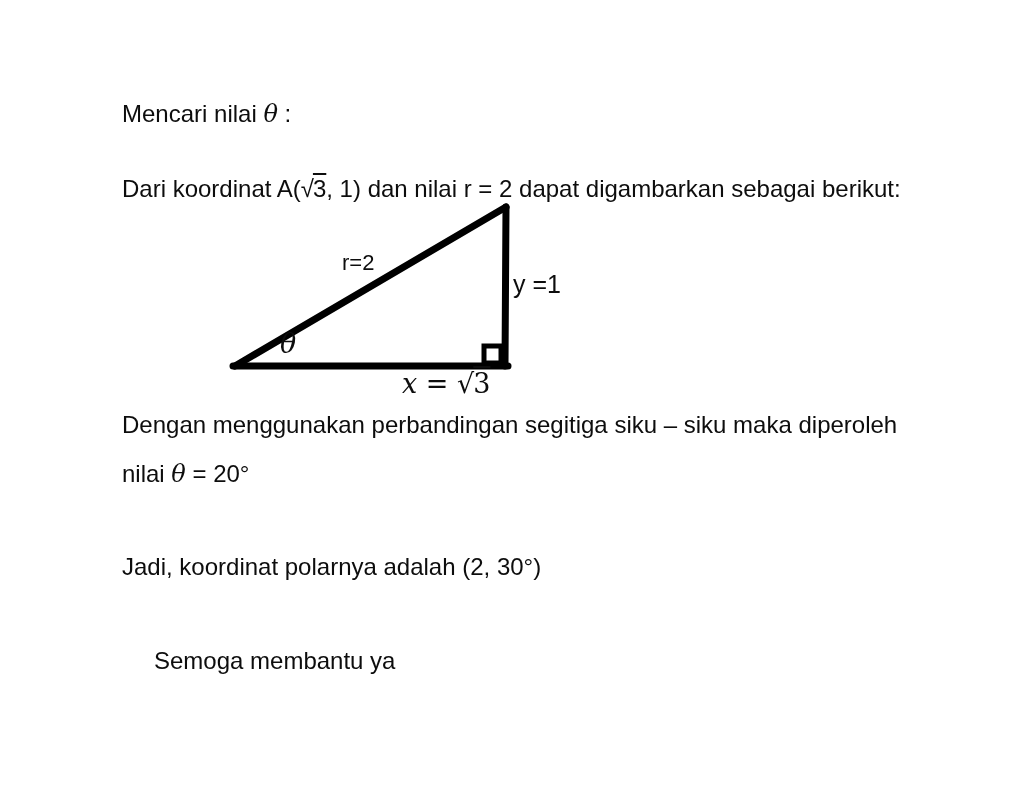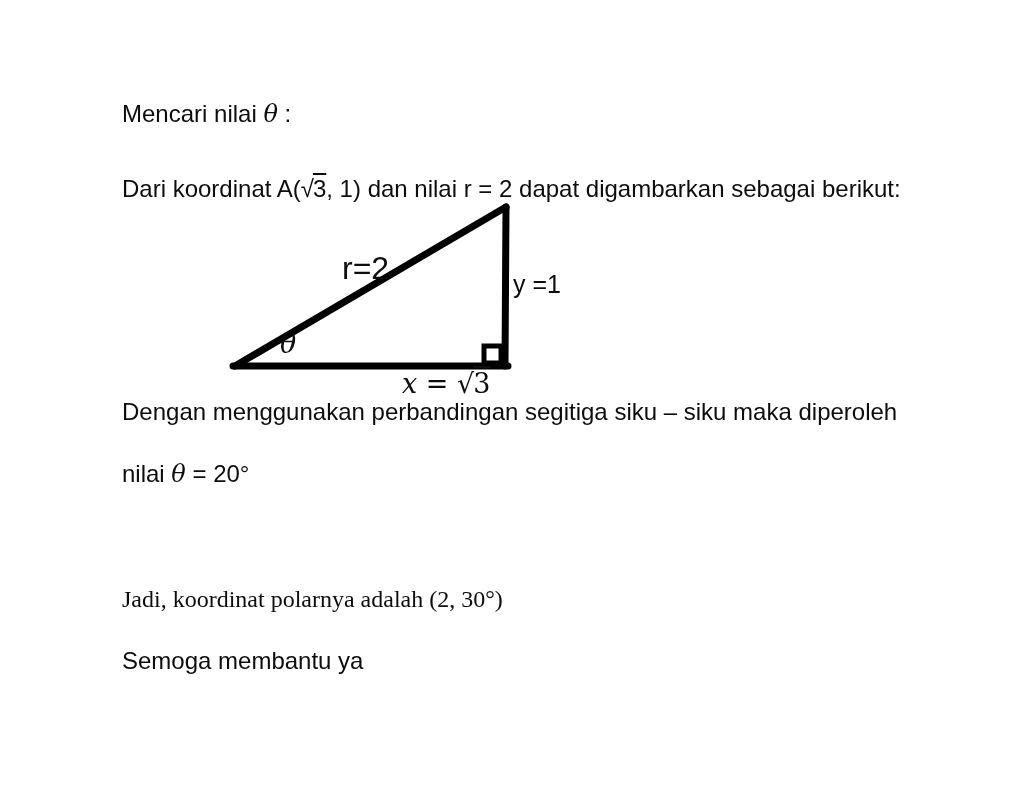--- a/index.html
+++ b/index.html
@@ -25,38 +25,38 @@
   }
   .theta {
     font-family: "DejaVu Serif", serif;
     font-style: italic;
   }
   .radical-sign { letter-spacing: -1px; }
   .radicand { text-decoration: overline; }
   
   .l-heading   { top: 99px; }
   .l-intro     { top: 174px; }
-  .l-expl1     { top: 397px; }
+  .l-expl1     { top: 410px; }
   .l-expl2     { top: 459px; }
-  .l-concl     { top: 584px; font-family: Liberation Serif, serif; }
-  .l-closing   { top: 646px; }
+  .l-concl     { top: 552px; }
+  .l-closing   { top: 646px; margin-left: 32px; }
 
   
   .diagram {
     position: absolute;
     left: 220px; top: 198px;
     width: 380px; height: 220px;
   }
   .diagram svg { position: absolute; left: 0; top: 0; }
   .dlabel {
     position: absolute;
     white-space: nowrap;
     color: #0d0d0d;
   }
-  .dl-hyp   { left: 122px; top: 52px;  font-size: 32px; }
+  .dl-hyp   { left: 122px; top: 52px;  font-size: 22px; }
   .dl-vert  { left: 293px; top: 72px;  font-size: 25px; }
   .dl-angle { left: 60px;  top: 130px; font-size: 27px; }
   .dl-base  {
     left: 146px; top: 170px;
     font-size: 27px;
     font-family: "DejaVu Serif", serif;
     margin-left: 36px;
   }
   .dl-base .math-var { font-style: italic; }
 </style>

